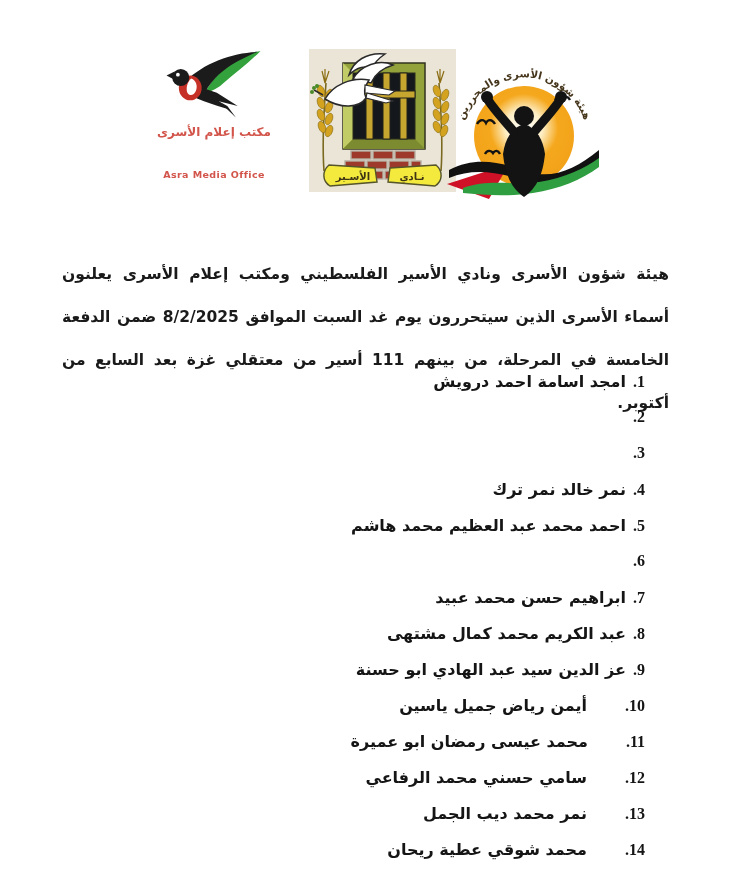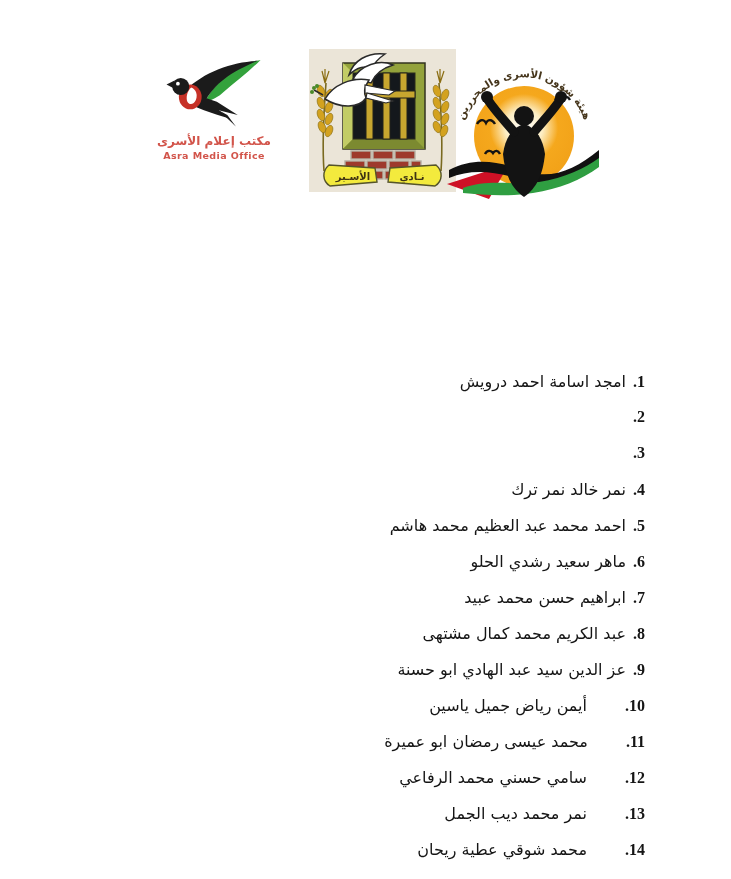--- a/index.html
+++ b/index.html
@@ -2,36 +2,36 @@
 <html lang="ar"><head>
 <meta charset="utf-8">
 <style>
   html,body{margin:0;padding:0;background:#ffffff;}
   body{width:731px;height:879px;font-family:"DejaVu Sans",sans-serif;color:#151515;}
   .page{position:relative;width:731px;height:879px;background:#ffffff;overflow:hidden;}
 
   
   .logos{position:absolute;top:0;left:0;width:731px;height:215px;}
   .logo{position:absolute;}
-  .logo-asra{left:150px;top:58px;width:128px;height:112px;text-align:center;}
+  .logo-asra{left:150px;top:49px;width:128px;height:112px;text-align:center;}
   .logo-asra svg{display:block;margin:0 auto;}
   .asra-ar{color:#d2544a;font-size:12px;font-weight:bold;line-height:15px;direction:rtl;}
-  .asra-en{color:#d2544a;font-size:9.5px;font-weight:bold;line-height:13px;letter-spacing:.4px;}
+  .asra-en{color:#d2544a;font-size:9.5px;font-weight:bold;line-height:13px;letter-spacing:.4px;margin-top:28px;}
   .logo-club{left:309px;top:49px;width:147px;height:143px;background:#ebe5d8;}
   .logo-commission{left:443px;top:36px;width:162px;height:166px;}
 
   
   .intro{position:absolute;top:237px;left:62px;width:607px;
          direction:rtl;text-align:justify;font-weight:bold;
          font-size:15.5px;line-height:43px;color:#1a1a1a;}
 
   
   .plist{position:absolute;top:372px;right:86px;left:0;margin:0;padding:0;list-style:none;}
   .prow{display:flex;justify-content:flex-end;align-items:baseline;height:36px;direction:ltr;}
-  .pname{font-weight:normal;font-size:16px;color:#151515;direction:rtl;unicode-bidi:isolate;white-space:nowrap;}
+  .pname{font-weight:bold;font-size:16px;color:#151515;direction:rtl;unicode-bidi:isolate;white-space:nowrap;}
   .pnum{font-weight:bold;font-size:16px;color:#151515;
         font-family:"Liberation Serif","DejaVu Serif",serif;
         direction:rtl;unicode-bidi:isolate;margin-left:7px;}
   .prow.wide .pnum{margin-left:38px;}
 </style>
 </head>
 <body>
 
 <div class="page">
 
@@ -164,20 +164,21 @@
           <path d="M81,88 C68,92 62,104 60,118 C62,138 68,152 81,161 C94,152 100,138 102,118 C100,104 94,92 81,88 Z"></path>
           <path d="M71,96 C63,86 53,76 45,64" stroke="#131313" stroke-width="9" stroke-linecap="round" fill="none"></path>
           <path d="M91,96 C99,86 109,76 117,64" stroke="#131313" stroke-width="9" stroke-linecap="round" fill="none"></path>
           <circle cx="44" cy="61" r="6"></circle>
           <circle cx="118" cy="61" r="6"></circle>
         </g>
       </svg>
     </div>
   </header>
 
+  <p class="intro">هيئة شؤون الأسرى ونادي الأسير الفلسطيني ومكتب إعلام الأسرى يعلنون أسماء الأسرى الذين سيتحررون يوم غد السبت الموافق 8/2/2025 ضمن الدفعة الخامسة في المرحلة، من بينهم 111 أسير من معتقلي غزة بعد السابع من أكتوبر.</p>
 
   <ol class="plist" id="prisoner-list">
     <li class="prow">
       <span class="pname">امجد اسامة احمد درويش</span>
       <span class="pnum">1.</span>
     </li>
 
     <li class="prow">
       <span class="pnum">2.</span>
     </li>
@@ -190,21 +191,20 @@
       <span class="pname">نمر خالد نمر ترك</span>
       <span class="pnum">4.</span>
     </li>
 
     <li class="prow">
       <span class="pname">احمد محمد عبد العظيم محمد هاشم</span>
       <span class="pnum">5.</span>
     </li>
 
     <li class="prow">
-      <span class="pname">ماهر سعيد رشدي الحلو</span>
       <span class="pnum">6.</span>
     </li>
 
     <li class="prow">
       <span class="pname">ابراهيم حسن محمد عبيد</span>
       <span class="pnum">7.</span>
     </li>
 
     <li class="prow">
       <span class="pname">عبد الكريم محمد كمال مشتهى</span>

